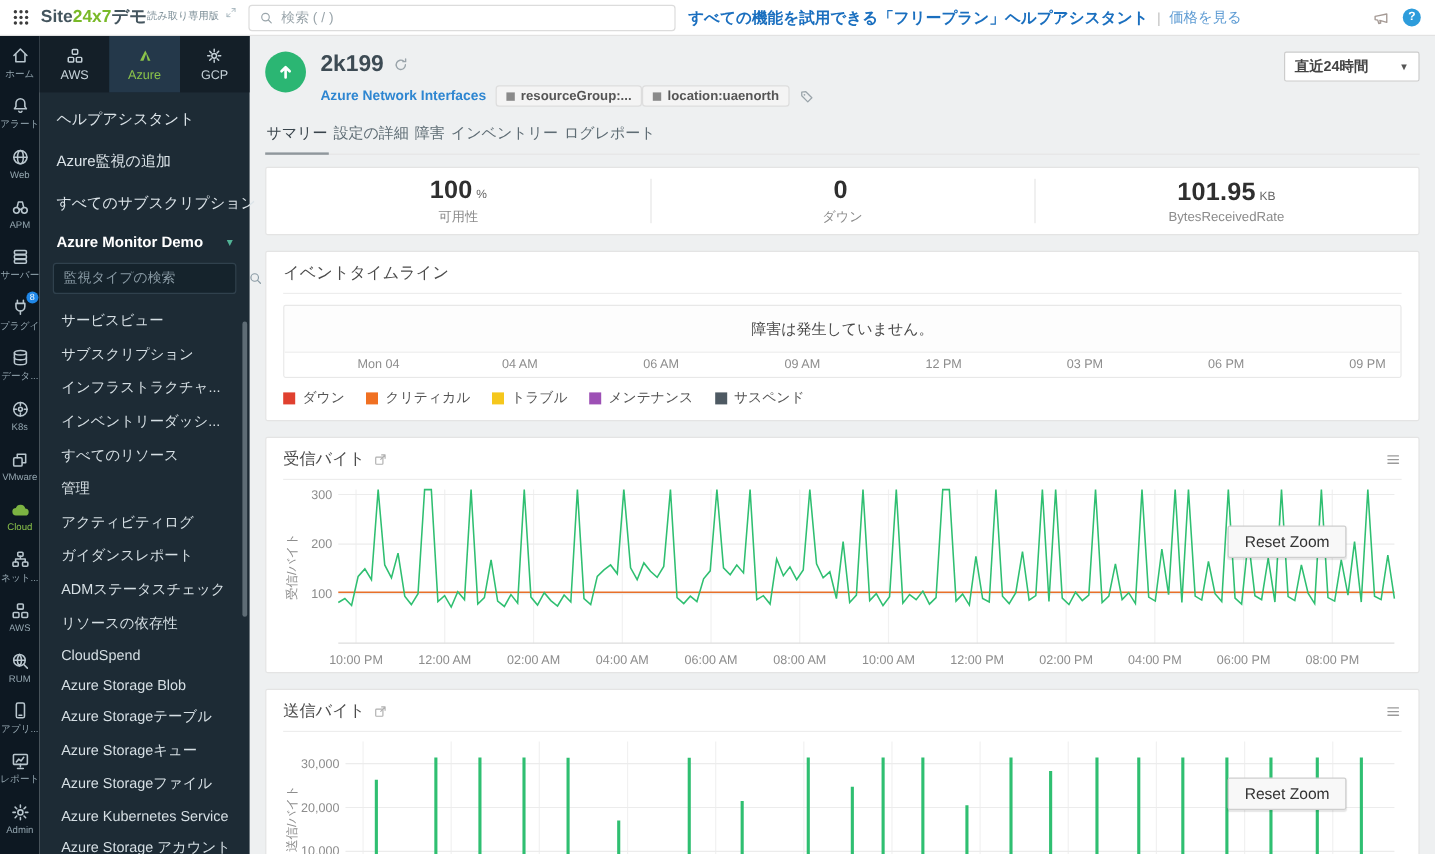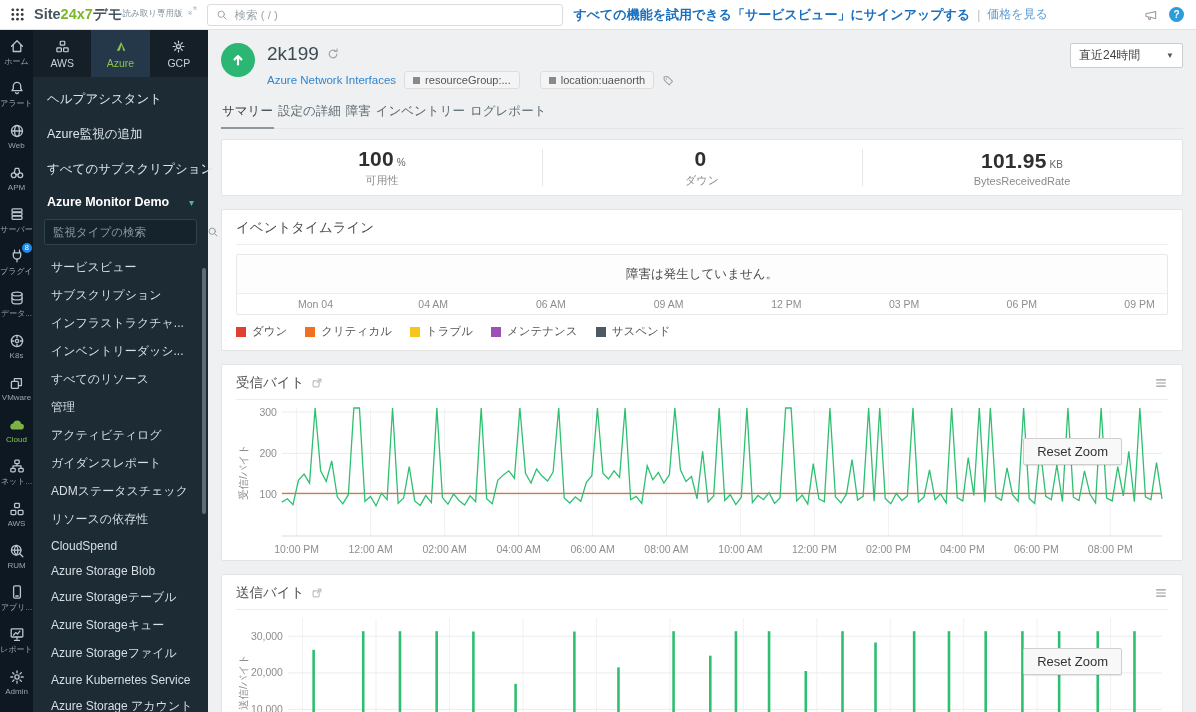--- a/index.html
+++ b/index.html
@@ -50,21 +50,21 @@
   .sb-caret{color:#52b396;font-size:10px;}
   .sb-search{margin:3px 11px 5px;height:26px;background:#15232c;border:1px solid #30414d;border-radius:3px;display:flex;align-items:center;padding:0 8px;color:#8a9ba5;}
   .sb-search input{flex:1;background:transparent;border:none;outline:none;font-size:11.5px;color:#aab8c0;font-family:Liberation Sans, sans-serif;}
   .sb-search input::placeholder{color:#8a9ba5;}
   .sb-search svg{width:12px;height:12px;flex:none;}
   .sb-list{flex:1;overflow:hidden;padding-top:3px;}
   .sb-item{padding:5.5px 10px 5.5px 18px;font-size:12px;color:#d6dfe4;white-space:nowrap;overflow:hidden;cursor:pointer;}
   .sb-scrollbar{position:absolute;right:2px;top:238px;width:4px;height:246px;background:#9fadb5;opacity:.5;border-radius:2px;cursor:pointer;}
   
   .main{flex:1;padding:0 13px;overflow:hidden;position:relative;}
-  .mon-header{display:flex;align-items:flex-start;margin-top:13px;}
+  .mon-header{display:flex;align-items:flex-start;margin-top:13px;font-weight:bold;}
   .status-circle{width:34px;height:34px;border-radius:50%;background:#2bb673;display:flex;align-items:center;justify-content:center;color:#fff;flex:none;}
   .status-circle svg{width:16px;height:16px;}
   .mon-info{margin-left:12px;}
   .mon-name-row{display:flex;align-items:center;gap:7px;}
   .mon-name{font-size:19px;color:#3d4b54;}
   .refresh-ic{color:#9aa4aa;cursor:pointer;}
   .refresh-ic svg{width:14px;height:14px;}
   .mon-meta{display:flex;align-items:center;gap:8px;margin-top:6px;}
   .mon-type{font-size:11.5px;color:#2e86d1;cursor:pointer;white-space:nowrap;}
   .chip{display:flex;align-items:center;gap:5px;background:#f4f4f4;border:1px solid #ddd;border-radius:3px;padding:2px 8px;font-size:11px;color:#555;cursor:pointer;white-space:nowrap;}
@@ -134,21 +134,21 @@
   <div class="search-box">
     <span>
         <svg viewBox="0 0 16 16" fill="none" stroke="currentColor" stroke-width="1.3" stroke-linecap="round" stroke-linejoin="round">
           <circle cx="7" cy="7" r="4.2"></circle>
           <path d="m10.2 10.2 3.2 3.2"></path>
         </svg>
       </span>
     <input type="text" placeholder="検索 ( / )" style="">
   </div>
   <div class="promo-wrap">
-    <span class="promo">すべての機能を試用できる「サービスビュー」にサインアップする</span>
+    <span class="promo">すべての機能を試用できる「フリープラン」ヘルプアシスタント</span>
     <span class="promo-divider">|</span>
     <span class="pricing">価格を見る</span>
   </div>
   <div class="topbar-right">
     <span class="megaphone">
         <svg viewBox="0 0 16 16" fill="none" stroke="currentColor" stroke-width="1.3" stroke-linecap="round" stroke-linejoin="round">
           <path d="M2.2 6.5v3l2.5.5 1 3.2 1.8-.4-.8-2.6 6.6 2V4.2L4.7 6Z"></path>
         </svg>
       </span>
     <span class="help-badge">?</span>
@@ -456,21 +456,21 @@
           <span class="mon-name">2k199</span>
           <span class="refresh-ic">
               <svg viewBox="0 0 16 16" fill="none" stroke="currentColor" stroke-width="1.3" stroke-linecap="round" stroke-linejoin="round">
                 <path d="M12.4 8a4.4 4.4 0 1 1-1.5-3.3"></path>
                 <path d="M12.6 2.4v2.6H10"></path>
               </svg>
             </span>
         </div>
         <div class="mon-meta">
           <span class="mon-type">Azure Network Interfaces</span>
-          <span style="display:flex;gap:20px;text-align:right;">
+          <span style="display:flex;gap:0;text-align:right;">
 
           <span class="chip">
                 <span class="chip-square"></span>
                 <span>resourceGroup:...</span>
               </span>
               <span class="chip">
                 <span class="chip-square"></span>
                 <span>location:uaenorth</span>
               </span>
             </span>

